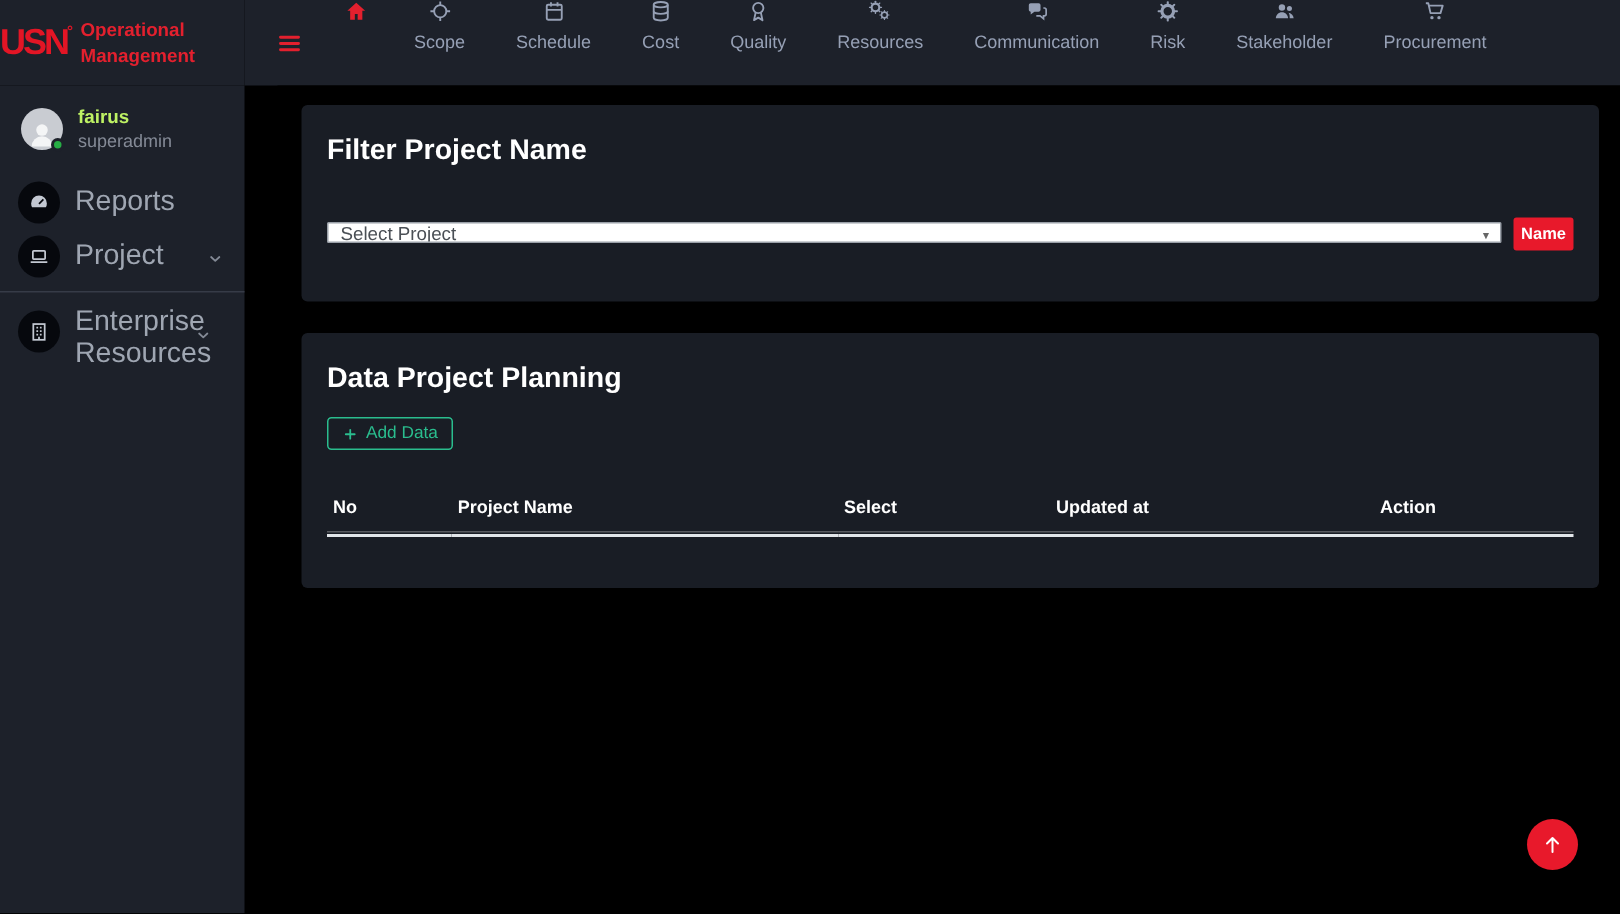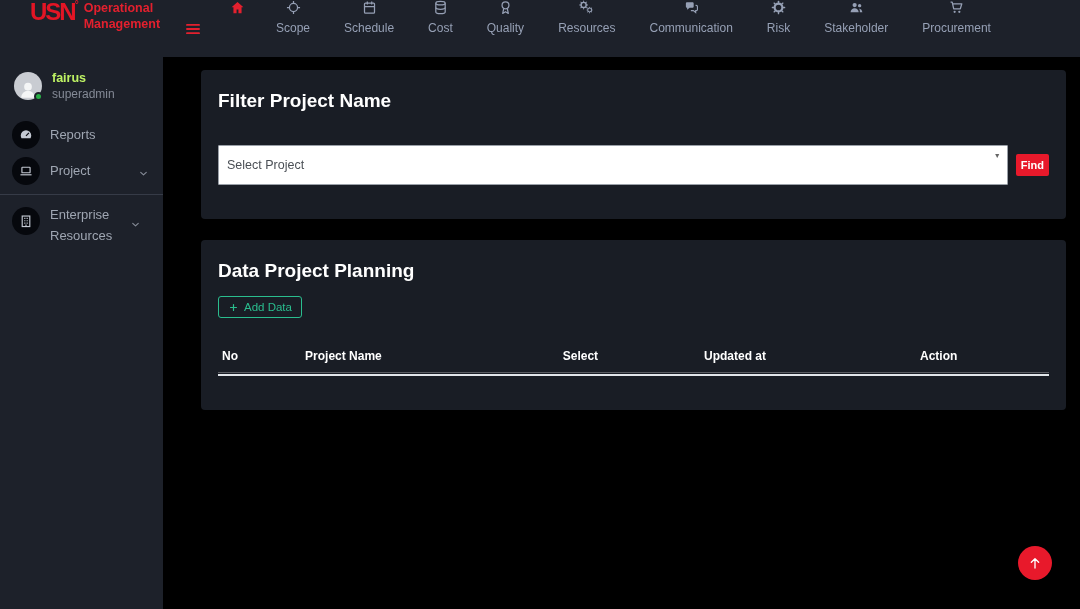--- a/index.html
+++ b/index.html
@@ -6,21 +6,21 @@
   html,body { background:#000; }
   body { font-family:"Liberation Sans", sans-serif; }
   .app {
     position:relative; width:1080px; height:609px; overflow:hidden;
     display:grid; grid-template-columns:163px 1fr; grid-template-rows:57px 1fr;
     background:#000;
   }
   
   .brand {
     grid-column:1; grid-row:1; background:#1d212a;
-    display:flex; padding-left:30px; gap:7px;
+    display:flex; align-items:center; padding-left:0; gap:7px;
   }
   .logo-mark { color:#e31525; font-weight:800; font-size:24px; letter-spacing:-2px; line-height:1; }
   .logo-degree { color:#e31525; font-size:10px; vertical-align:top; font-weight:700; }
   .brand-name { color:#e3202e; font-weight:700; font-size:12.5px; line-height:1.3; }
   
   .topbar {
     grid-column:2; grid-row:1; background:#1d212a;
     display:flex; align-items:stretch; padding-left:21px;
   }
   .hamburger { align-self:center; width:18px; height:18px; color:#e3202e; margin-right:28px; cursor:pointer; background:none; border:none; }
@@ -39,37 +39,37 @@
   .user-panel { display:flex; align-items:center; gap:10px; padding:4px 8px 10px 14px; }
   .avatar { position:relative; width:28px; height:28px; border-radius:50%; background:#c9ccd2; display:flex; align-items:flex-end; justify-content:center; cursor:pointer; }
   .avatar svg { width:22px; height:22px; color:#f4f5f6; }
   .status-dot { position:absolute; right:-1px; bottom:-1px; width:9px; height:9px; border-radius:50%; background:#27ae45; border:2px solid #1d212a; }
   .user-name { color:#bef264; font-size:12.5px; font-weight:700; line-height:1.25; }
   .user-role { color:#848a96; font-size:12px; }
   .side-nav { margin-top:6px; }
   .side-item { display:flex; align-items:center; min-height:36px; padding:4px 14px 4px 12px; cursor:pointer; }
   .icircle { flex:0 0 28px; width:28px; height:28px; border-radius:50%; background:#06080d; display:flex; align-items:center; justify-content:center; }
   .icircle svg { width:14px; height:14px; color:#c3c8d2; }
-  .side-label { margin-left:10px; flex:1; font-size:13px; color:#9fa6b2; line-height:21px; }
+  .side-label { margin-left:10px; flex:1; font-size:19px; color:#9fa6b2; line-height:21px; }
   .side-chevron { width:11px; height:11px; color:#848a96; flex:0 0 11px; }
   .side-chevron svg { width:11px; height:11px; }
   .side-divider { border-top:1px solid #363b47; margin:5px 0 5px 0; }
   .multiline { align-items:flex-start; }
   .multiline .icircle { margin-top:3px; }
   .multiline .side-chevron { margin-top:12px; }
   .multiline .side-label { max-width:80px; }
   
   .main { grid-column:2; grid-row:2; background:#000; padding:13px 14px 0 16px; position:relative;margin-left:22px; }
   .card { background:#191d25; border-radius:4px; margin-bottom:21px; }
   .card-pad { padding:20px 17px; }
   .card-title { color:#fff; font-size:19px; font-weight:700; }
   .filter-row { display:flex; align-items:center; margin-top:33px; margin-bottom:14px; }
   .select-wrap { position:relative; flex:1; }
   .project-select {
-    width:100%; height:40px; background:#fff; color:#4a4f55; font-size:12.5px;
+    width:100%; height:14px; background:#fff; color:#4a4f55; font-size:12.5px;
     border:1px solid #9aa0a8; border-radius:1px; padding:0 18px 0 8px;
     appearance:none; -webkit-appearance:none; font-family:"Liberation Sans", sans-serif;
   }
   .select-caret { position:absolute; right:7px; top:7px; font-size:7px; color:#666; pointer-events:none; }
   .find-btn {
     margin-left:8px; height:22px; padding:0 5px; background:#e8192b; color:#fff;
     border:none; border-radius:2px; font-size:11px; font-weight:700; cursor:pointer;
     font-family:"Liberation Sans", sans-serif;
   }
   .add-btn {
@@ -313,21 +313,21 @@
     <div class="card">
       <div class="card-pad">
         <div class="card-title">Filter Project Name</div>
         <div class="filter-row">
           <div class="select-wrap">
             <select class="project-select">
               <option>Select Project</option>
             </select>
             <span class="select-caret">▼</span>
           </div>
-          <button class="find-btn">Find</button>
+          <button class="find-btn">Name</button>
         </div>
       </div>
     </div>
 
     <div class="card">
       <div class="card-pad">
         <div class="card-title">Data Project Planning</div>
         <button class="add-btn">
           <svg>
               <use href="#i-plus"></use>

